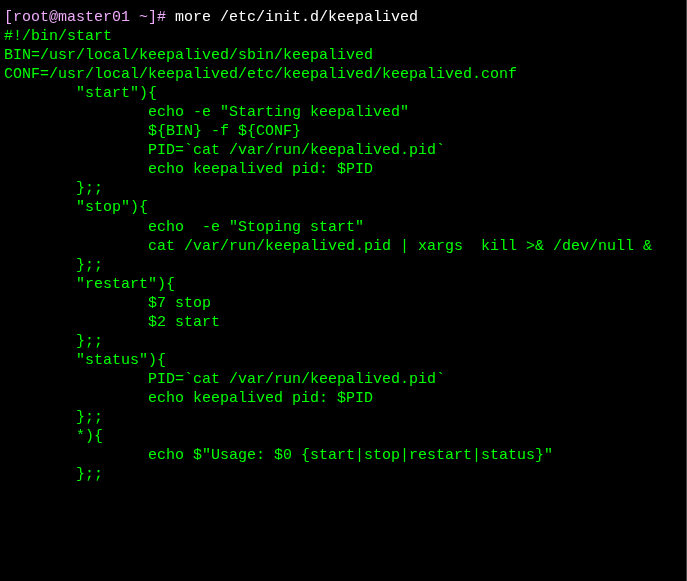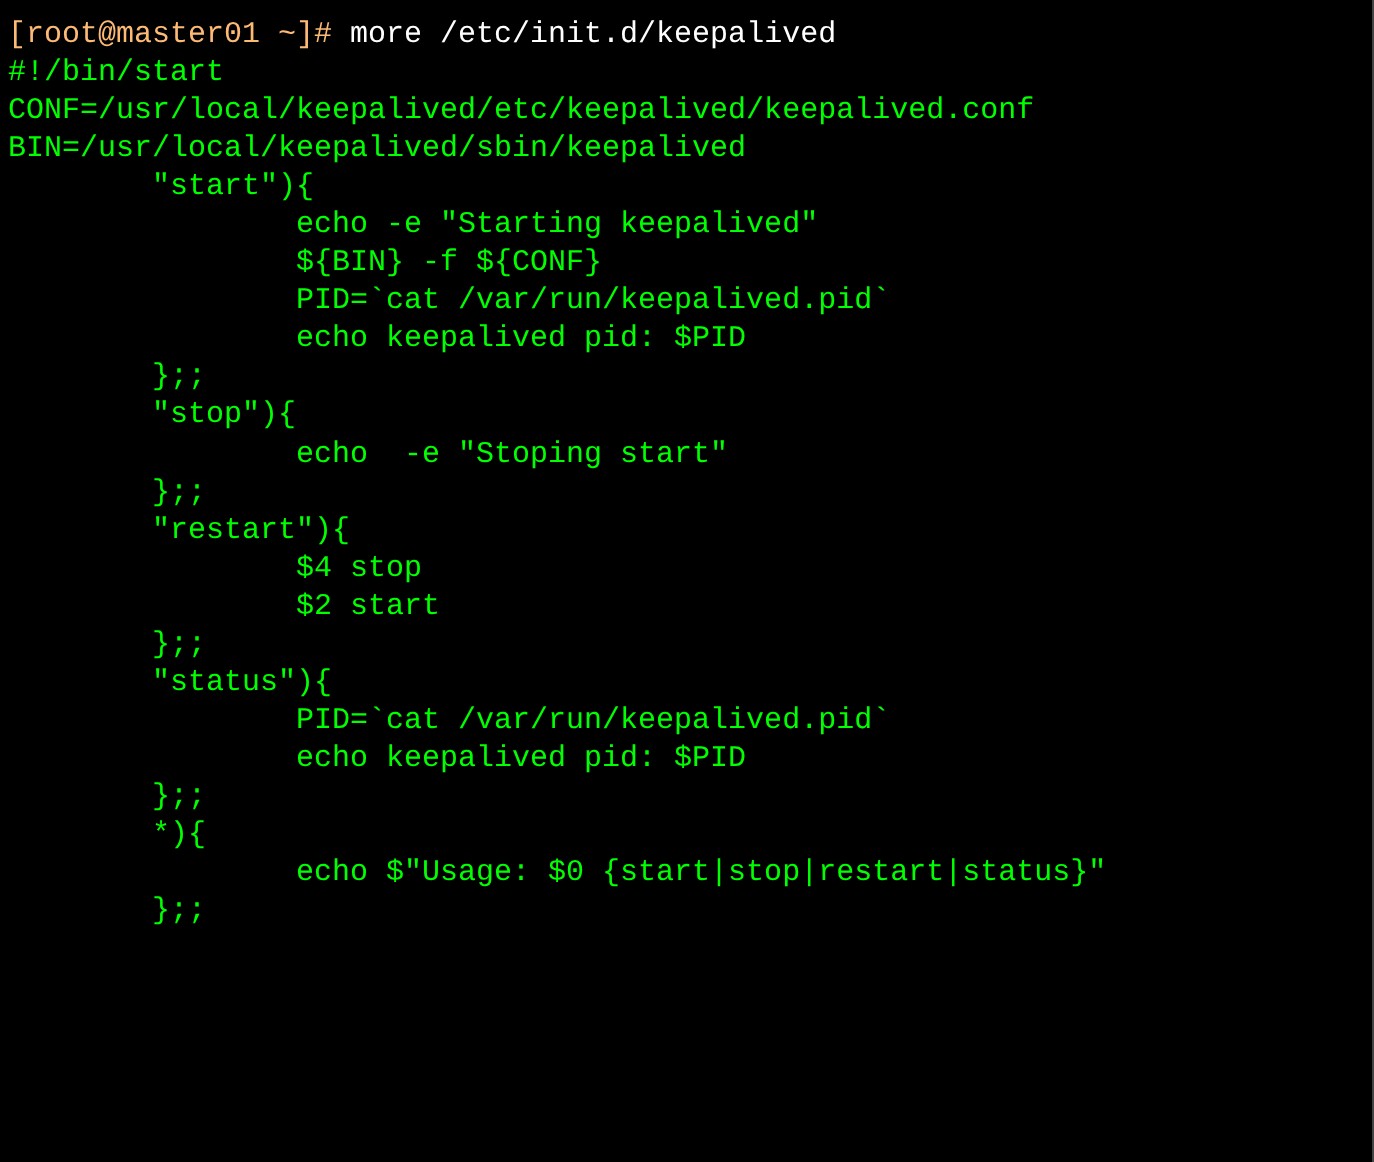--- a/index.html
+++ b/index.html
@@ -16,47 +16,48 @@
       width: 687px;
       height: 581px;
       overflow: hidden;
       border-right: 1px solid #444;
     }
     .line {
       white-space: pre;
       color: #00ff00;
     }
     .prompt-part {
-      color: #fdba74;
+      color: #f0abfc;
     }
     .command-part {
       color: #ffffff;
     }
   </style>
 </head>
 <body>
 
 <div>
   <div class="line"><span class="prompt-part">[root@master01 ~]# </span><span class="command-part">more /etc/init.d/keepalived</span></div>
   <div class="line">#!/bin/start</div>
   <div class="line"></div>
+  <div class="line">BIN=/usr/local/keepalived/sbin/keepalived</div>
   <div class="line">CONF=/usr/local/keepalived/etc/keepalived/keepalived.conf</div>
-  <div class="line">BIN=/usr/local/keepalived/sbin/keepalived</div>
   <div class="line"></div>
   <div class="line">        "start"){</div>
   <div class="line">                echo -e "Starting keepalived"</div>
   <div class="line">                ${BIN} -f ${CONF}</div>
   <div class="line">                PID=`cat /var/run/keepalived.pid`</div>
   <div class="line">                echo keepalived pid: $PID</div>
   <div class="line">        };;</div>
   <div class="line">        "stop"){</div>
   <div class="line">                echo  -e "Stoping start"</div>
+  <div class="line">                cat /var/run/keepalived.pid | xargs  kill &gt;&amp; /dev/null &amp;</div>
   <div class="line">        };;</div>
   <div class="line">        "restart"){</div>
-  <div class="line">                $4 stop</div>
+  <div class="line">                $7 stop</div>
   <div class="line">                $2 start</div>
   <div class="line">        };;</div>
   <div class="line">        "status"){</div>
   <div class="line">                PID=`cat /var/run/keepalived.pid`</div>
   <div class="line">                echo keepalived pid: $PID</div>
   <div class="line">        };;</div>
   <div class="line">        *){</div>
   <div class="line">                echo $"Usage: $0 {start|stop|restart|status}"</div>
   <div class="line">        };;</div>
 </div>

